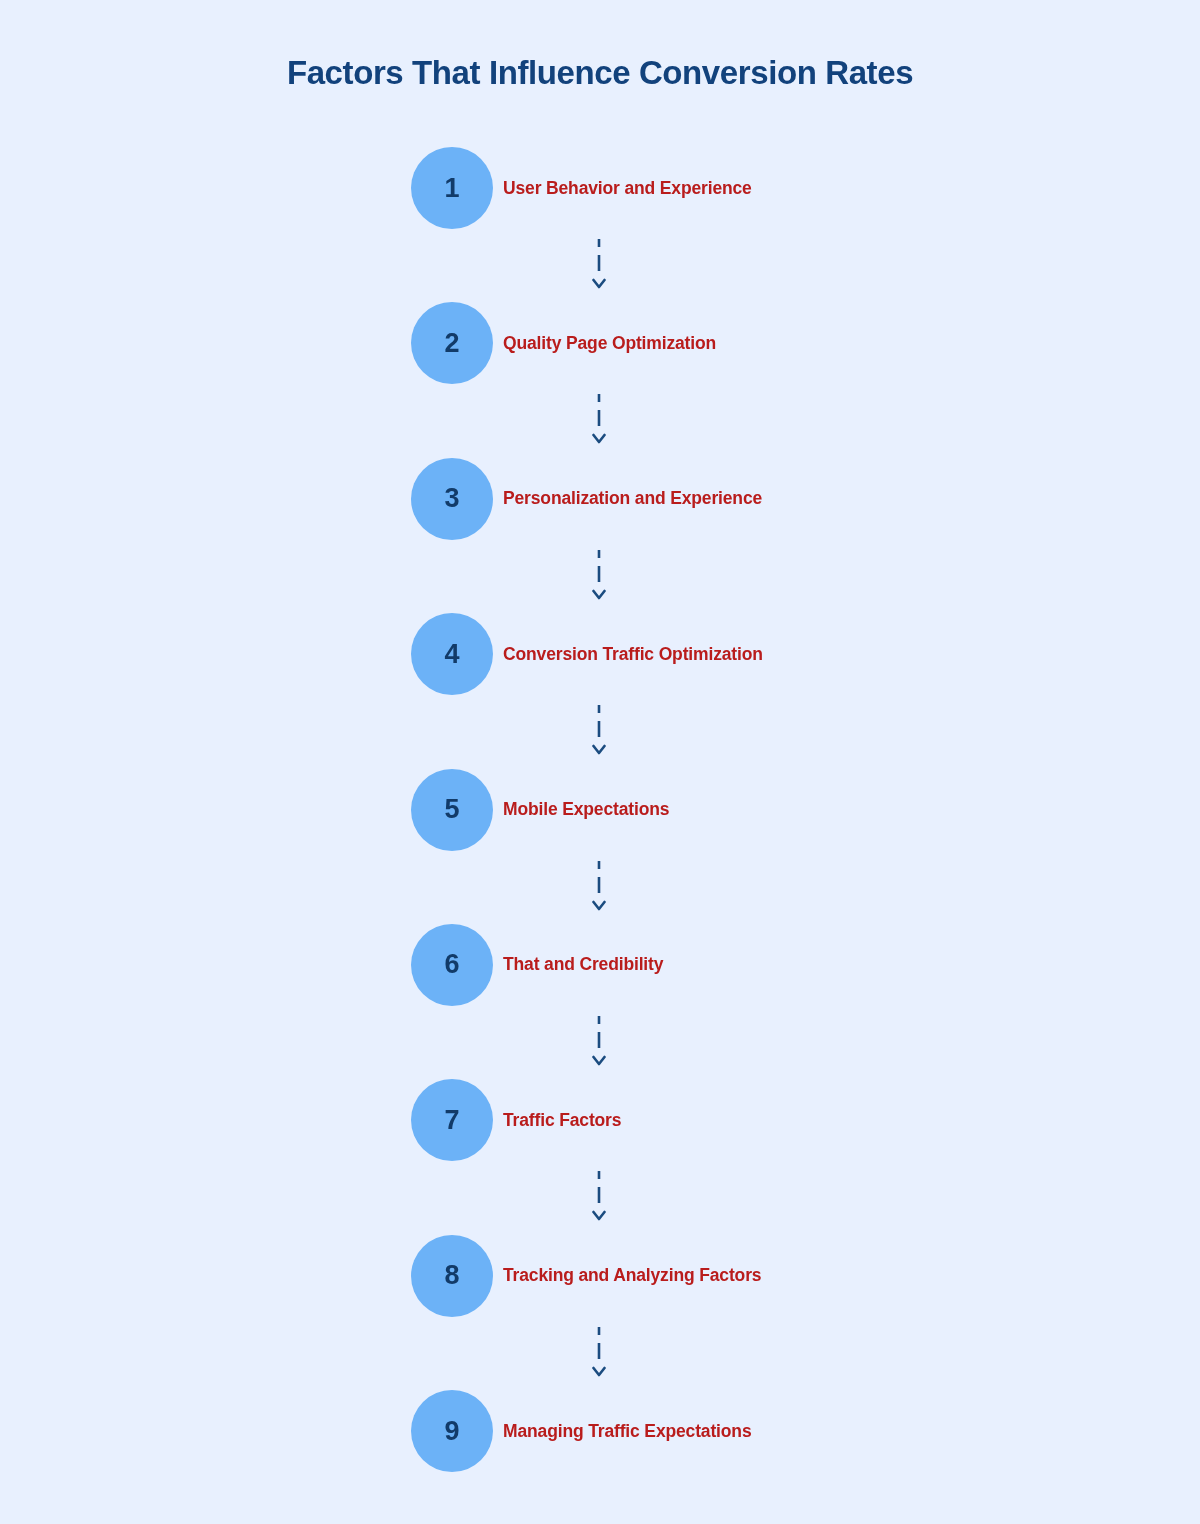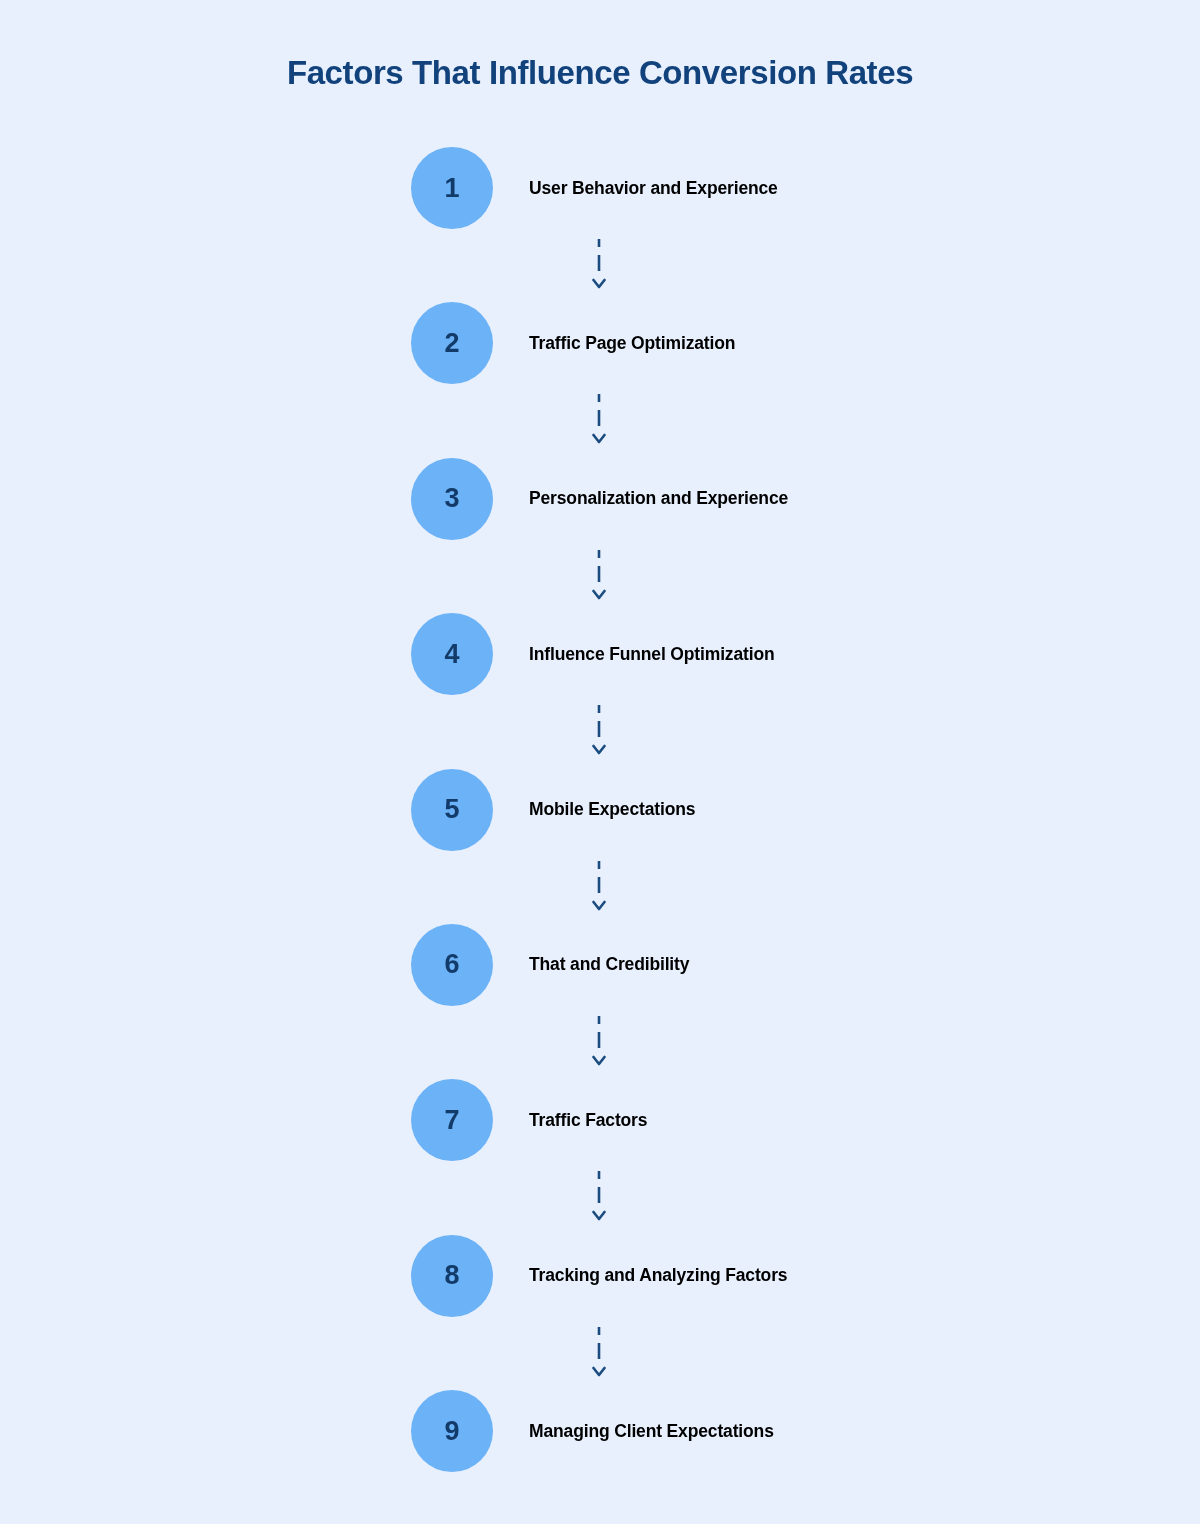--- a/index.html
+++ b/index.html
@@ -68,24 +68,24 @@
 
   .step-number {
     font-size: 27px;
     font-weight: bold;
     color: #123b69;
     line-height: 1;
     font-family: "Liberation Sans", sans-serif;
   }
 
   .step-label {
-    margin-left: 36px;
+    margin-left: 10px;
     font-size: 17.5px;
     font-weight: bold;
-    color: #000000;
+    color: #b91c1c;
     letter-spacing: -0.15px;
     white-space: nowrap;
     font-family: "Liberation Sans", sans-serif;
   }
 
   .connector {
     position: absolute;
     top: 91px;
     left: 592px;
     width: 14px;
@@ -119,21 +119,21 @@
           <polyline points="1.5,42 7,49 12.5,42" fill="none" stroke="#1b4c80" stroke-width="2.6" stroke-linecap="round" stroke-linejoin="round"></polyline>
         </svg>
       </div>
     </div>
 
     <div class="step-block">
       <div class="step-row">
         <div class="step-circle">
           <span class="step-number">2</span>
         </div>
-        <div class="step-label">Traffic Page Optimization</div>
+        <div class="step-label">Quality Page Optimization</div>
       </div>
       <div class="connector">
         <svg width="14" height="62" viewBox="0 0 14 62" xmlns="http://www.w3.org/2000/svg">
           <line x1="7" y1="1" x2="7" y2="9" stroke="#1b4c80" stroke-width="2.6" stroke-linecap="butt"></line>
           <line x1="7" y1="17" x2="7" y2="33" stroke="#1b4c80" stroke-width="2.6" stroke-linecap="butt"></line>
           <polyline points="1.5,42 7,49 12.5,42" fill="none" stroke="#1b4c80" stroke-width="2.6" stroke-linecap="round" stroke-linejoin="round"></polyline>
         </svg>
       </div>
     </div>
 
@@ -151,21 +151,21 @@
           <polyline points="1.5,42 7,49 12.5,42" fill="none" stroke="#1b4c80" stroke-width="2.6" stroke-linecap="round" stroke-linejoin="round"></polyline>
         </svg>
       </div>
     </div>
 
     <div class="step-block">
       <div class="step-row">
         <div class="step-circle">
           <span class="step-number">4</span>
         </div>
-        <div class="step-label">Influence Funnel Optimization</div>
+        <div class="step-label">Conversion Traffic Optimization</div>
       </div>
       <div class="connector">
         <svg width="14" height="62" viewBox="0 0 14 62" xmlns="http://www.w3.org/2000/svg">
           <line x1="7" y1="1" x2="7" y2="9" stroke="#1b4c80" stroke-width="2.6" stroke-linecap="butt"></line>
           <line x1="7" y1="17" x2="7" y2="33" stroke="#1b4c80" stroke-width="2.6" stroke-linecap="butt"></line>
           <polyline points="1.5,42 7,49 12.5,42" fill="none" stroke="#1b4c80" stroke-width="2.6" stroke-linecap="round" stroke-linejoin="round"></polyline>
         </svg>
       </div>
     </div>
 
@@ -231,19 +231,19 @@
           <polyline points="1.5,42 7,49 12.5,42" fill="none" stroke="#1b4c80" stroke-width="2.6" stroke-linecap="round" stroke-linejoin="round"></polyline>
         </svg>
       </div>
     </div>
 
     <div class="step-block is-last">
       <div class="step-row">
         <div class="step-circle">
           <span class="step-number">9</span>
         </div>
-        <div class="step-label">Managing Client Expectations</div>
+        <div class="step-label">Managing Traffic Expectations</div>
       </div>
 
     </div>
 
   </div>
 </div>
 
 </body></html>

